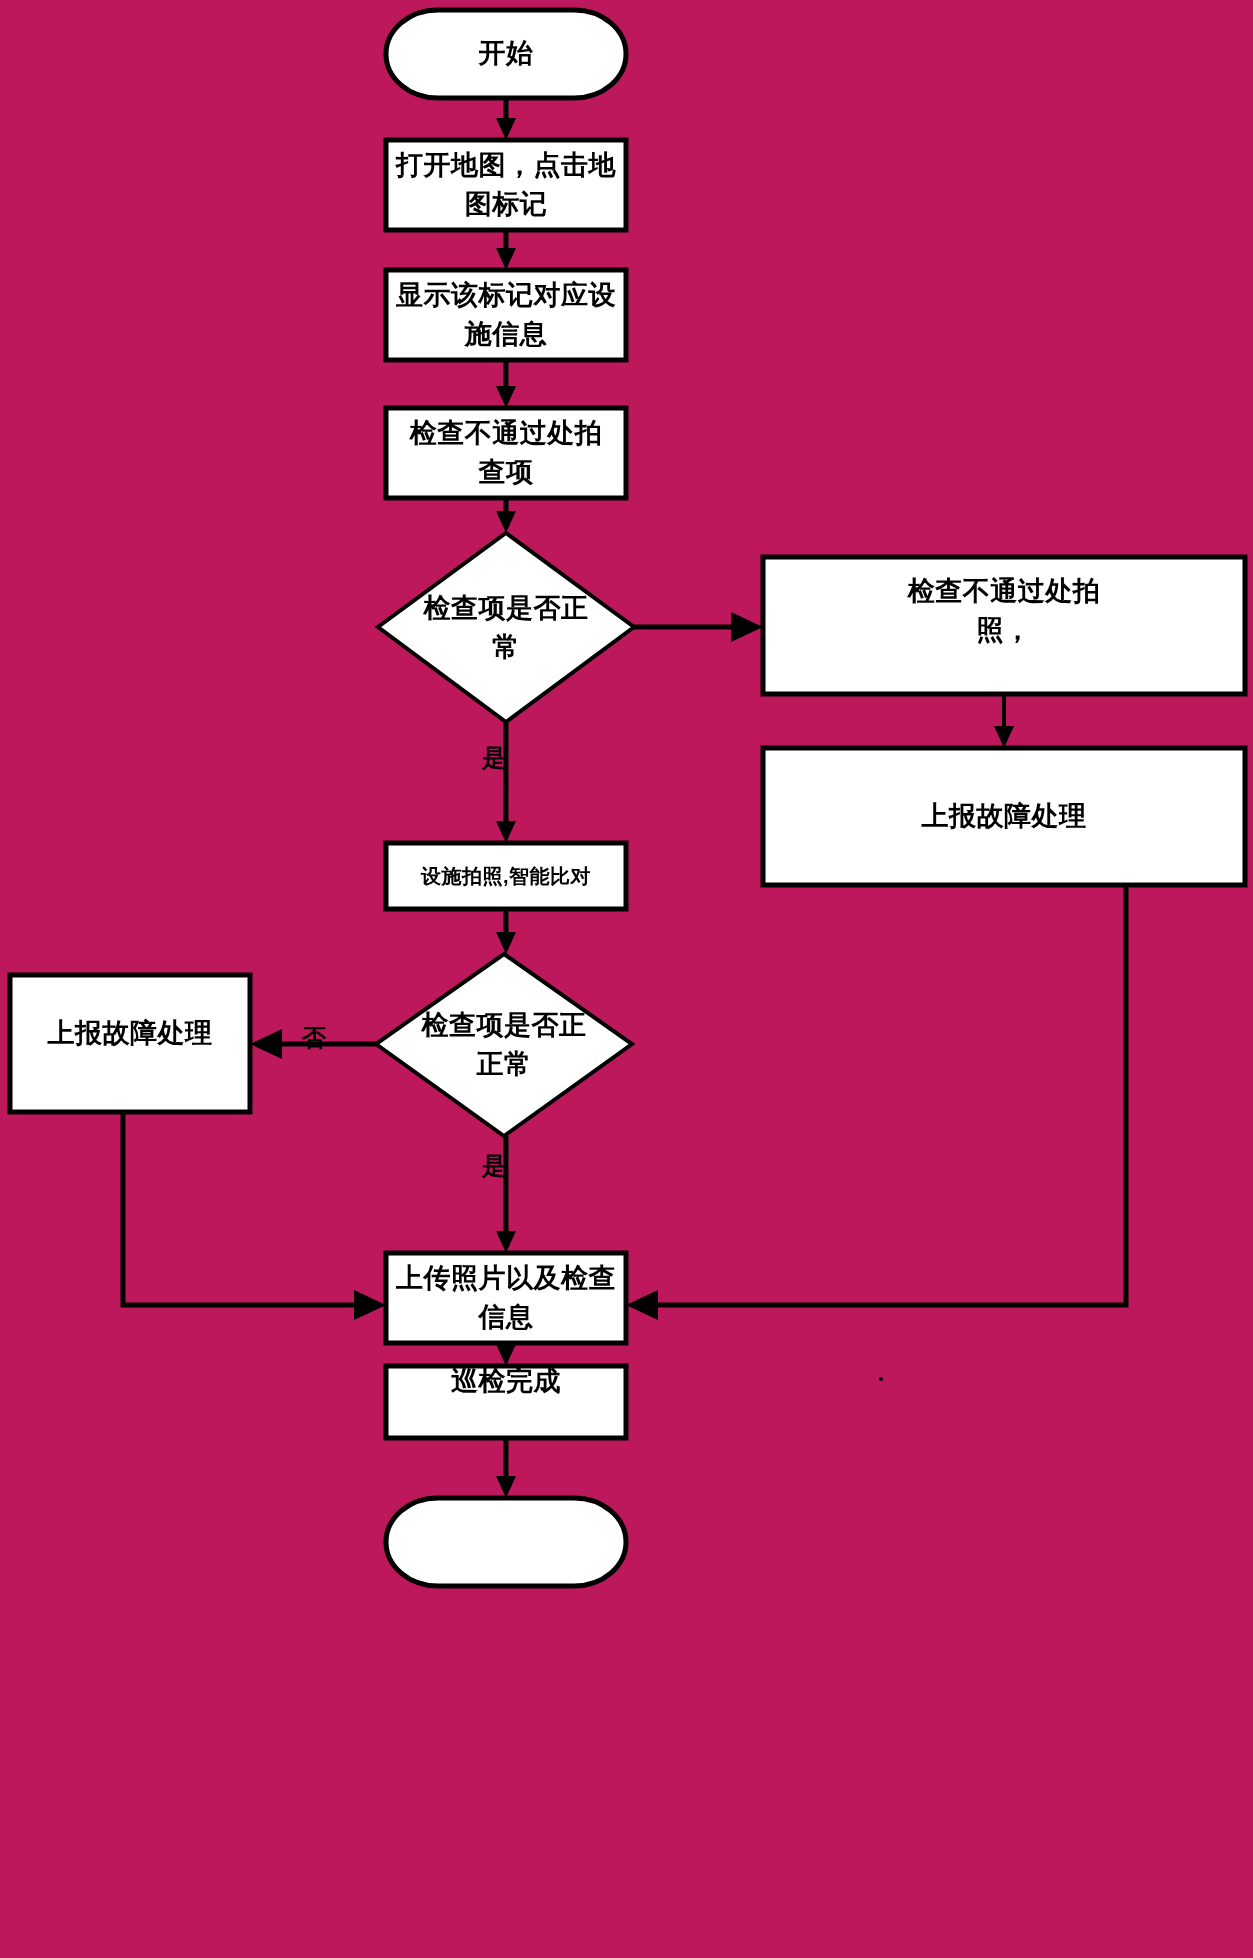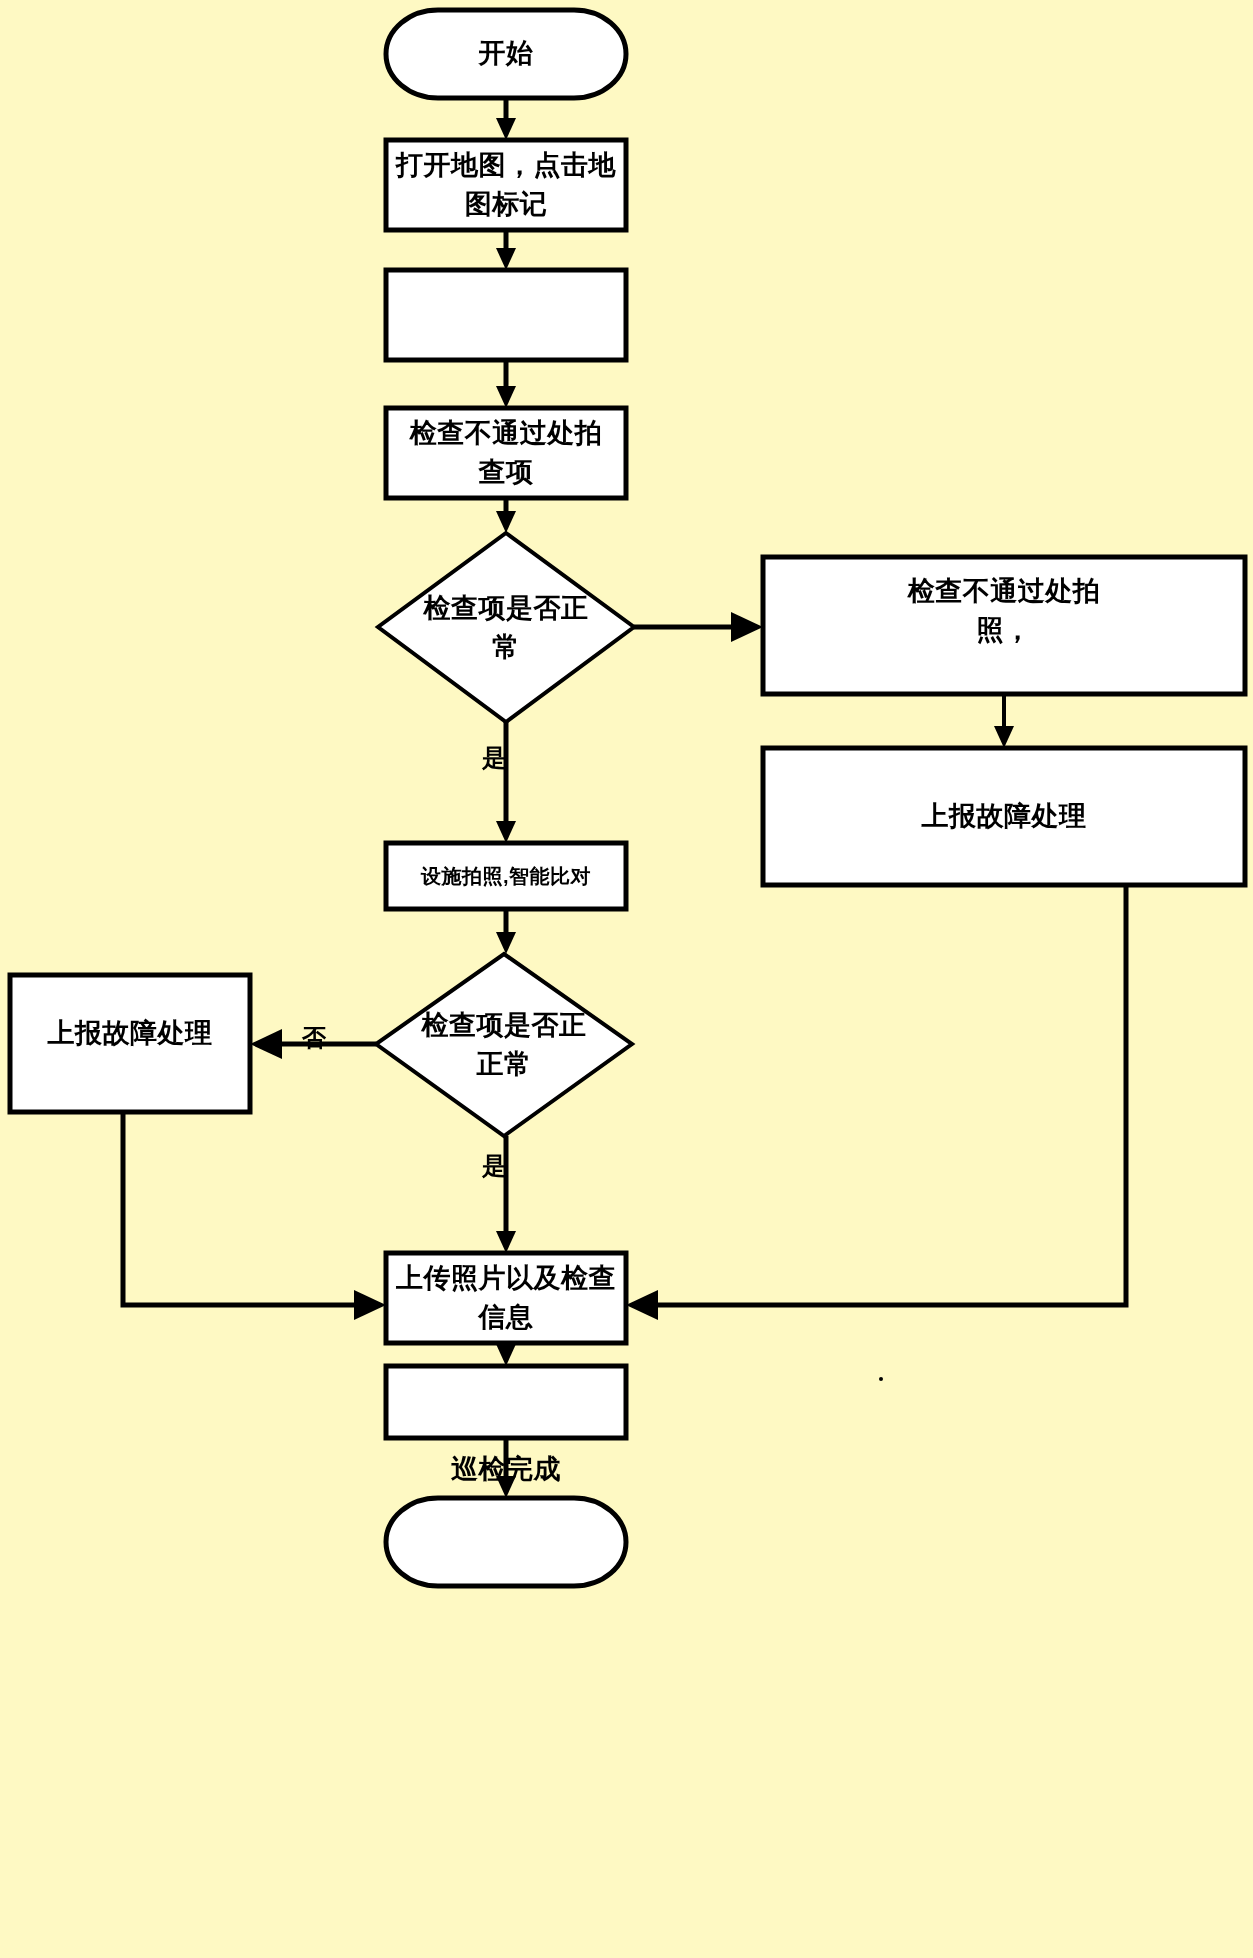--- a/index.html
+++ b/index.html
@@ -7,21 +7,21 @@
     padding: 0;
     background: #ffffff;
   }
   body {
     font-family: "Liberation Sans", "DejaVu Sans", sans-serif;
   }
   #flowchart-root {
     position: relative;
     width: 1253px;
     height: 1958px;
-    background: #fef9c3;
+    background: #be185d;
     overflow: hidden;
   }
   svg#flow-svg {
     position: absolute;
     left: 0;
     top: 0;
     width: 1253px;
     height: 1958px;
   }
   .node-shape {
@@ -158,20 +158,22 @@
     <line class="conn-line" x1="506" y1="1438" x2="506" y2="1480"></line>
     <polygon class="arrow-head" points="496,1476 516,1476 506,1498"></polygon>
 
   </svg>
 
   <div class="node-text" style="left:386px; top:10px; width:240px; height:88px;">开始</div>
 
   <div class="node-text" style="left:386px; top:140px; width:240px; height:90px;text-align:center;">打开地图，点击地
 图标记</div>
 
+  <div class="node-text" style="left:386px; top:270px; width:240px; height:90px;">显示该标记对应设
+施信息</div>
 
   <div class="node-text" style="left:386px; top:408px; width:240px; height:90px;">检查不通过处拍
 查项</div>
 
   <div class="node-text" style="left:396px; top:583px; width:220px; height:90px;">检查项是否正
 常</div>
 
   <div class="node-text" style="left:800px; top:566px; width:408px; height:90px;">检查不通过处拍
 照，</div>
 
@@ -180,21 +182,21 @@
   <div class="node-text small" style="left:386px; top:843px; width:240px; height:66px;">设施拍照,智能比对</div>
 
   <div class="node-text" style="left:394px; top:1000px; width:220px; height:90px;">检查项是否正
 正常</div>
 
   <div class="node-text" style="left:10px; top:975px; width:240px; height:118px;">上报故障处理</div>
 
   <div class="node-text" style="left:386px; top:1253px; width:240px; height:90px;">上传照片以及检查
 信息</div>
 
-  <div class="node-text" style="left:386px; top:1434px; width:240px; height:72px;">巡检完成</div>
+  <div class="node-text" style="left:386px; top:1346px; width:240px; height:72px;">巡检完成</div>
 
 
   <div class="edge-label" style="left:478px; top:742px; width:32px;">是</div>
 
   <div class="edge-label" style="left:298px; top:1022px; width:32px;">否</div>
 
   <div class="edge-label" style="left:478px; top:1150px; width:32px;">是</div>
 
   <div class="stray-dot" style="left:879px; top:1377px;"></div>
 

